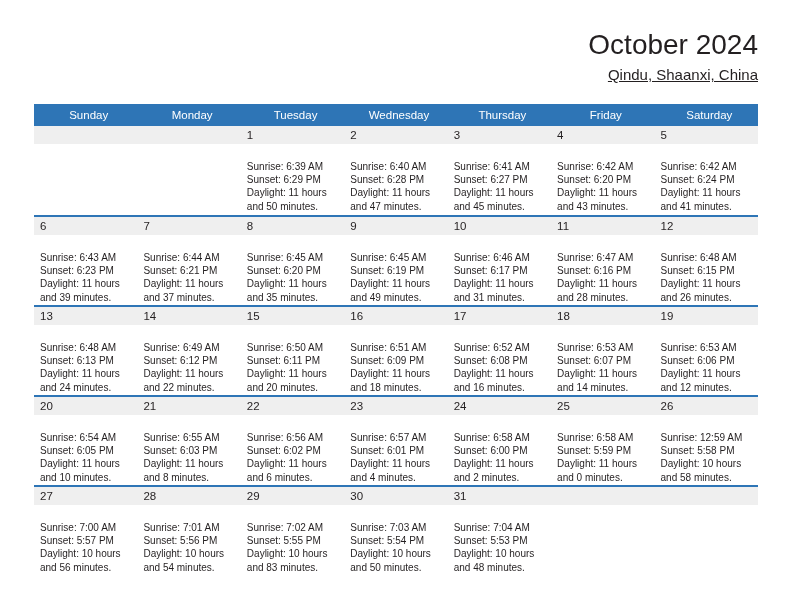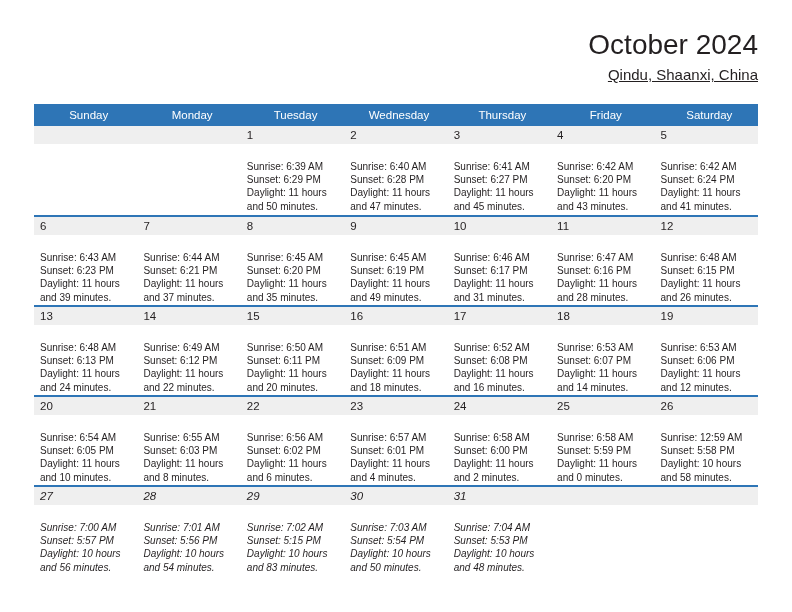--- a/index.html
+++ b/index.html
@@ -114,21 +114,20 @@
     padding: 0;
     border-top: 2px solid #2e75b6;
     height: 90px;
     box-sizing: border-box;
   }
   .week-row.first-week > td {
     border-top: none;
   }
   .week-row.last-week > td {
     border-bottom: none;
-    font-style: italic;
   }
 
   .cell-inner {
     height: 100%;
     display: flex;
     flex-direction: column;
   }
   .daynum-band {
     background: #efefef;
     height: 18px;
@@ -511,21 +510,21 @@
                 <div>Daylight: 10 hours</div>
                 <div>and 54 minutes.</div>
               </div>
             </div>
           </td>
           <td>
             <div class="cell-inner">
               <div class="daynum-band">29</div>
               <div class="cell-body">
                 <div>Sunrise: 7:02 AM</div>
-                <div>Sunset: 5:15 PM</div>
+                <div>Sunset: 5:55 PM</div>
                 <div>Daylight: 10 hours</div>
                 <div>and 83 minutes.</div>
               </div>
             </div>
           </td>
           <td>
             <div class="cell-inner">
               <div class="daynum-band">30</div>
               <div class="cell-body">
                 <div>Sunrise: 7:03 AM</div>

